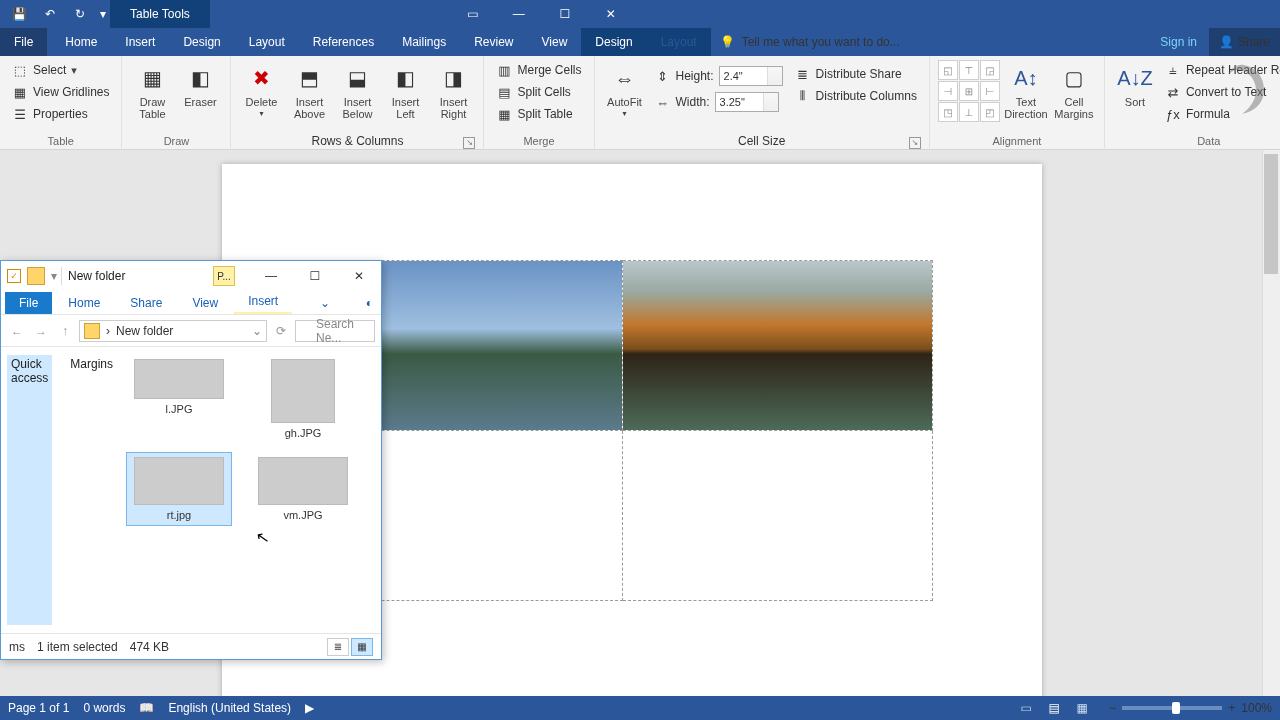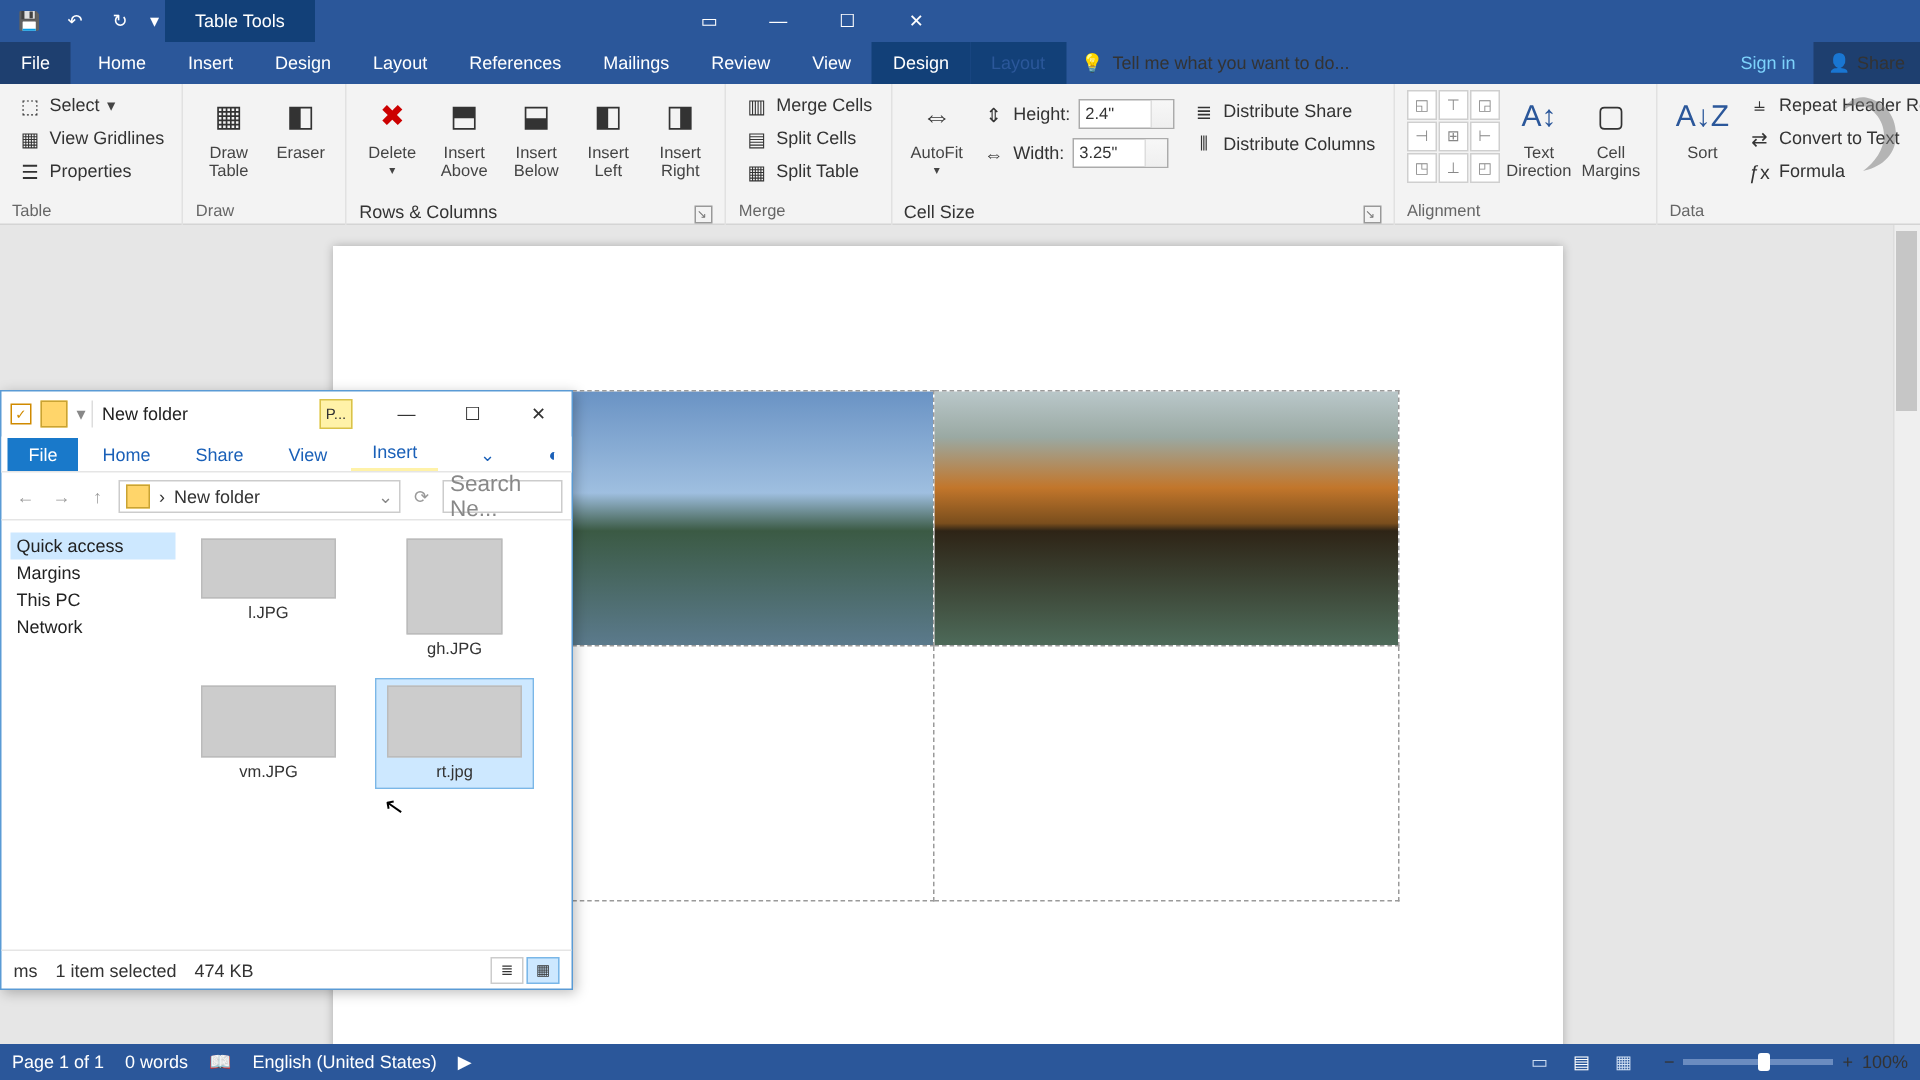--- a/index.html
+++ b/index.html
@@ -19,21 +19,21 @@
 .rtab.active{background:#f3f3f3;color:#2b579a}
 .rtab.ctx{background:#124078}
 .tell-me{flex:1;display:flex;align-items:center;padding-left:10px;color:#c0d0e8;font-size:12px}
 .tell-me .bulb{margin-right:6px}
 .signin{padding:0 12px;display:flex;align-items:center;color:#7dd3fc}
 .share{background:#1e3f6f;padding:0 10px;display:flex;align-items:center;gap:4px;color:#fff}
 
 .ribbon{height:94px;background:#f3f3f3;border-bottom:1px solid #d4d4d4;display:flex;position:relative}
 .group{border-right:1px solid #e1e1e1;padding:4px 8px 0;display:flex;flex-direction:column;height:94px}
 .group-body{flex:1;display:flex;align-items:flex-start;gap:4px}
-.group-label{font-size:11px;color:#666;height:16px;line-height:14px;position:relative}
+.group-label{text-align:center;font-size:11px;color:#666;height:16px;line-height:14px;position:relative}
 .group-label .dlg{position:absolute;right:0;bottom:1px;width:12px;height:12px;border:1px solid #999;font-size:8px;line-height:10px;color:#777}
 .vbtn{display:flex;flex-direction:column;align-items:center;justify-content:flex-start;width:44px;padding-top:2px;cursor:pointer;text-align:center;line-height:12px}
 .vbtn .ic{width:32px;height:32px;display:flex;align-items:center;justify-content:center;font-size:20px;margin-bottom:2px}
 .vbtn span{font-size:11px;color:#444}
 .stack{display:flex;flex-direction:column;gap:2px}
 .hbtn{display:flex;align-items:center;gap:5px;padding:2px 4px;cursor:pointer;font-size:11px;color:#444;white-space:nowrap}
 .hbtn .si{width:16px;height:16px;display:flex;align-items:center;justify-content:center;font-size:13px}
 .spin{width:64px;height:20px;border:1px solid #ababab;background:#fff;display:flex;align-items:center;padding:0 4px;font-size:11px;position:relative}
 .spin::after{content:"";position:absolute;right:0;top:0;width:14px;height:100%;border-left:1px solid #ddd;background:linear-gradient(#f7f7f7,#efefef)}
 .iconrow{display:flex;gap:1px}
@@ -55,23 +55,23 @@
 .ex-title .pin{width:22px;height:20px;background:#fff2a8;border:1px solid #d9c24a;font-size:10px;display:flex;align-items:center;justify-content:center;margin-right:14px}
 .ex-title .wc{width:44px;height:30px;display:flex;align-items:center;justify-content:center;font-size:12px}
 .ex-tabs{height:24px;background:#fff;display:flex;align-items:flex-end;border-bottom:1px solid #e5e5e5;padding-left:4px;gap:2px}
 .ex-tabs .et{padding:4px 14px;font-size:12px;color:#1a60b8;cursor:pointer}
 .ex-tabs .et.file{background:#1979ca;color:#fff}
 .ex-tabs .help{margin-left:auto;padding:4px 8px;color:#1a60b8}
 .ex-addr{height:32px;border-bottom:1px solid #e5e5e5;display:flex;align-items:center;gap:4px;padding:0 6px}
 .ex-addr .nav{width:20px;height:20px;display:flex;align-items:center;justify-content:center;color:#999}
 .ex-addr .path{flex:1;height:22px;border:1px solid #ccc;display:flex;align-items:center;padding:0 4px;gap:6px;font-size:12px}
 .ex-addr .path .fic{width:16px;height:16px;background:#ffd56a;border:1px solid #c9a333}
-.ex-addr .search{width:80px;height:22px;border:1px solid #ccc;padding:0 4px;color:#888;font-size:15px;display:flex;align-items:center}
+.ex-addr .search{width:80px;height:22px;border:1px solid #ccc;padding:0 20px;color:#888;font-size:12px;display:flex;align-items:center}
 .ex-body{position:absolute;top:86px;bottom:26px;left:0;right:0;display:flex}
-.ex-nav{width:122px;padding:8px 6px;display:flex;flex-direction:column;}
+.ex-nav{width:122px;padding:8px 6px;display:flex;flex-direction:row;gap:14px}
 .ex-nav .ni{font-size:12px;color:#222;cursor:pointer;padding:2px 4px}
 .ex-nav .ni.sel{background:#cde8ff}
 .ex-files{flex:1;padding:8px 4px;display:flex;flex-wrap:wrap;align-content:flex-start;gap:10px 20px}
 .thumb{width:104px;display:flex;flex-direction:column;align-items:center;padding:4px;cursor:pointer}
 .thumb.sel{background:#cde8ff;outline:1px solid #7ab7e8}
 .thumb .tpic{width:90px;height:56px;border:1px solid #bbb;background:#ccc}
 .thumb .tn{font-size:11px;margin-top:4px;text-align:center}
 .t-gh{background:linear-gradient(#9aa09a,#3b3b36)}
 .t-l{background:linear-gradient(#cfe2ef 0%,#9ab6c8 50%,#455a6c 100%)}
 .t-rt{background:linear-gradient(#b9c7c9 0%,#c2762b 40%,#2e2416 60%,#4d6a59 100%)}
@@ -385,27 +385,27 @@
     </div>
     <div class="ex-files">
       <div class="thumb">
           <div class="tpic t-l" style="height:40px"></div>
           <div class="tn">l.JPG</div>
         </div>
       <div class="thumb">
           <div class="tpic t-gh" style="height:64px;width:64px"></div>
           <div class="tn">gh.JPG</div>
         </div>
+      <div class="thumb sel">
+          <div class="tpic t-rt" style="height:48px"></div>
+          <div class="tn">rt.jpg</div>
+        </div>
       <div class="thumb">
           <div class="tpic t-vm" style="height:48px"></div>
           <div class="tn">vm.JPG</div>
-        </div>
-      <div class="thumb sel">
-          <div class="tpic t-rt" style="height:48px"></div>
-          <div class="tn">rt.jpg</div>
         </div>
     </div>
   </div>
   <div class="ex-status">
     <span>ms</span>
     <span>1 item selected</span>
     <span>474 KB</span>
     <div class="views">
       <div class="vw">≣</div>
       <div class="vw on">▦</div>

